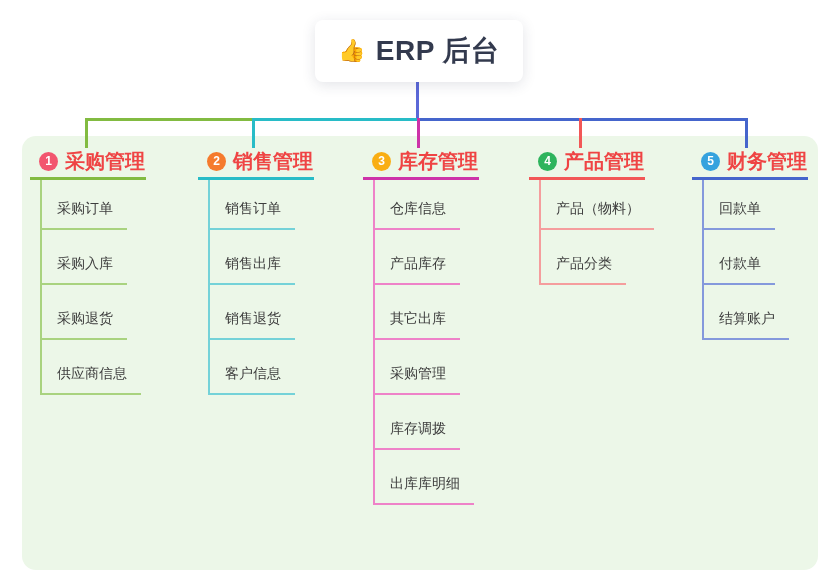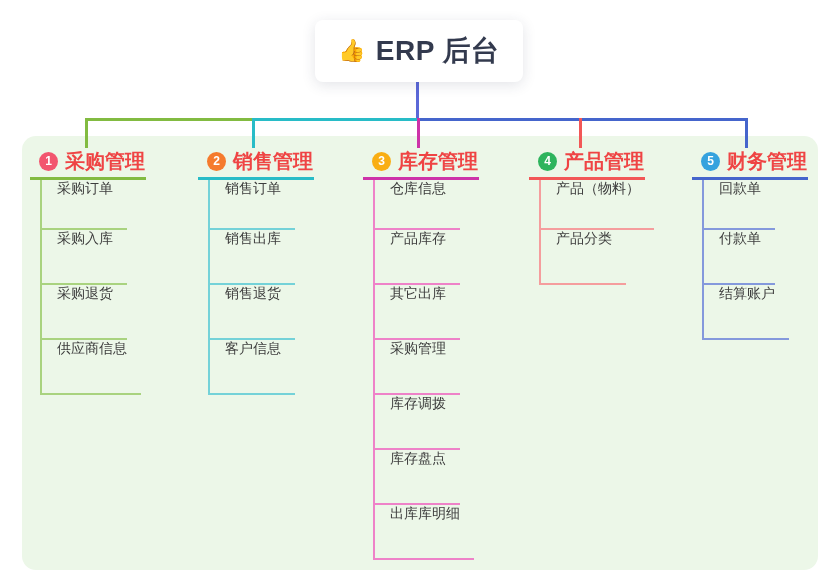--- a/index.html
+++ b/index.html
@@ -57,21 +57,21 @@
   .branch-title{font-size:20px;font-weight:700;color:#ef4444;white-space:nowrap;}
   
   .children{margin-left:10px;width:max-content;border-left:2px solid #000;}
   .b1 .children{border-color:var(--branches-0-light);}
   .b2 .children{border-color:var(--branches-1-light);}
   .b3 .children{border-color:var(--branches-2-light);}
   .b4 .children{border-color:var(--branches-3-light);}
   .b5 .children{border-color:var(--branches-4-light);}
   .child{
     box-sizing:border-box;height:55px;width:max-content;min-width:70px;
-    padding:0 14px 0 15px;display:flex;
+    padding:0 14px 0 15px;display:flex;align-items:flex-end;
     border-bottom:2px solid #000;cursor:default;
   }
   .child:first-child{height:50px;}
   .b1 .child{border-color:var(--branches-0-light);}
   .b2 .child{border-color:var(--branches-1-light);}
   .b3 .child{border-color:var(--branches-2-light);font-family:Liberation Serif, serif;}
   .b4 .child{border-color:var(--branches-3-light);}
   .b5 .child{border-color:var(--branches-4-light);}
   .child span{font-size:14px;color:#3d3d3d;padding-bottom:10px;white-space:nowrap;}
 </style>
@@ -154,23 +154,20 @@
       <div class="child">
           <span>其它出库</span>
         </div>
       <div class="child">
           <span>采购管理</span>
         </div>
       <div class="child">
           <span>库存调拨</span>
         </div>
       <div class="child">
-          <span>库存盘点</span>
-        </div>
-      <div class="child">
           <span>出库库明细</span>
         </div>
     </div>
   </div>
 
   <div class="branch b4">
     <div class="branch-header">
       <span class="badge">4</span>
       <span class="branch-title">产品管理</span>
     </div>

